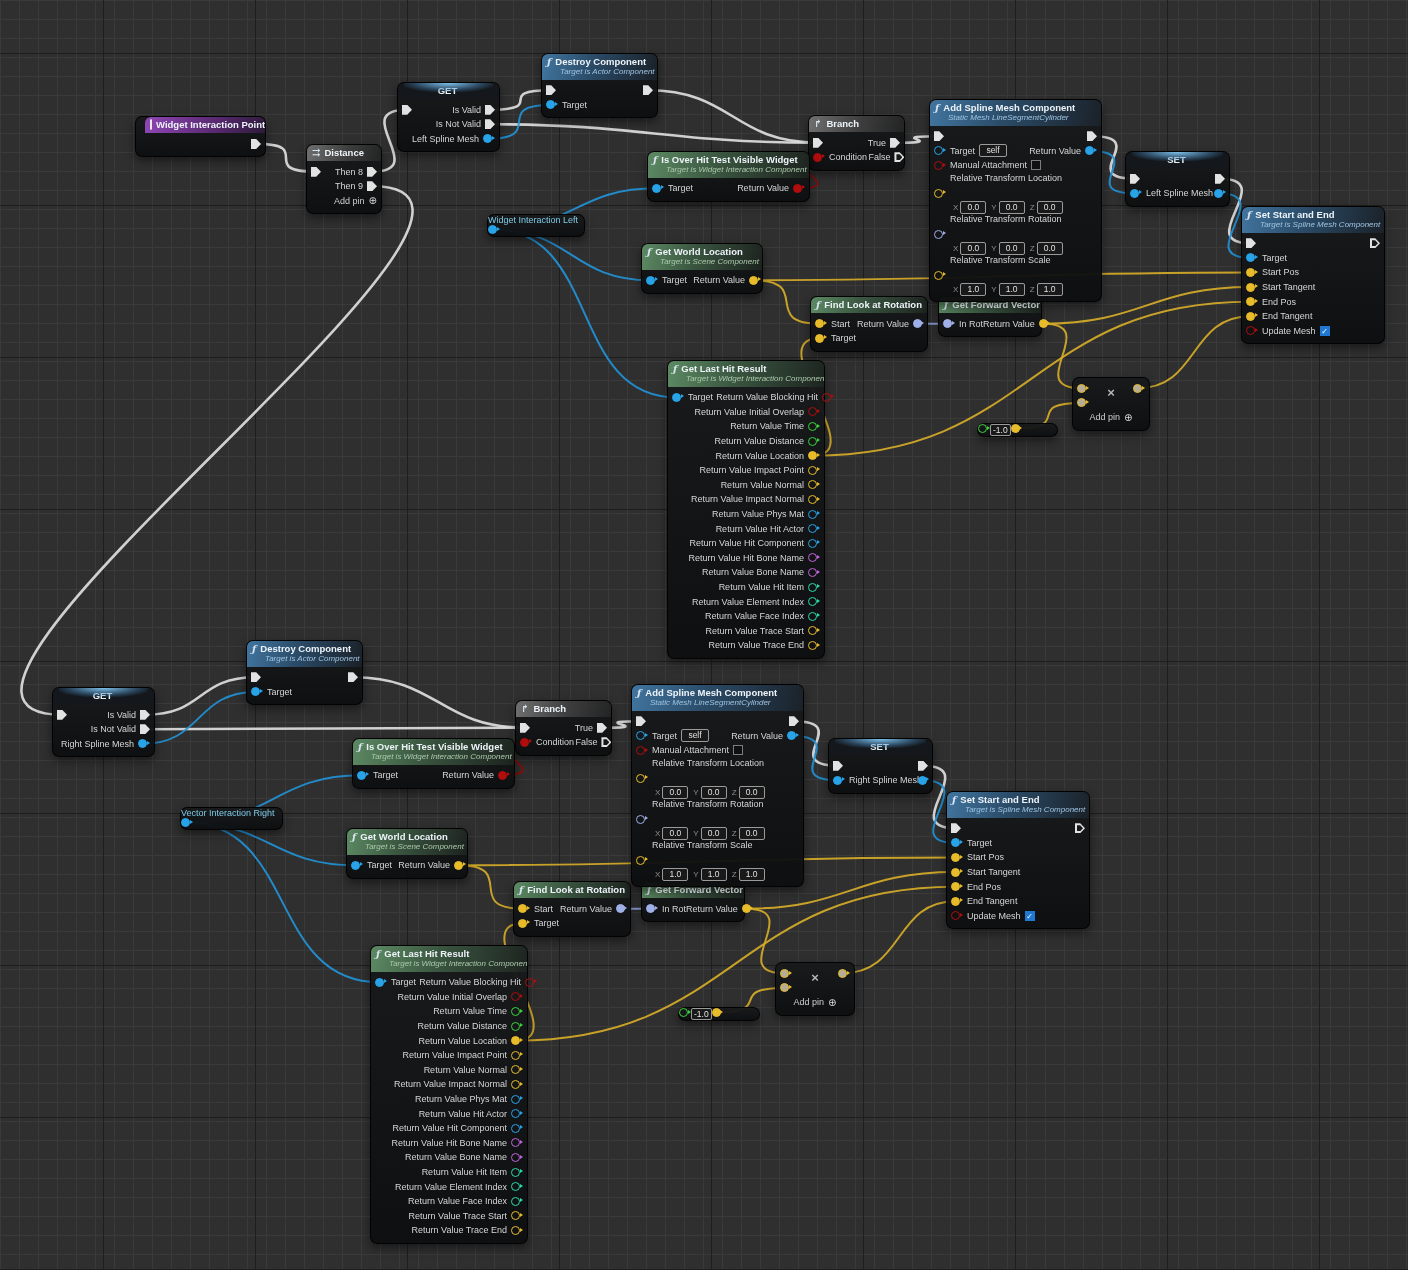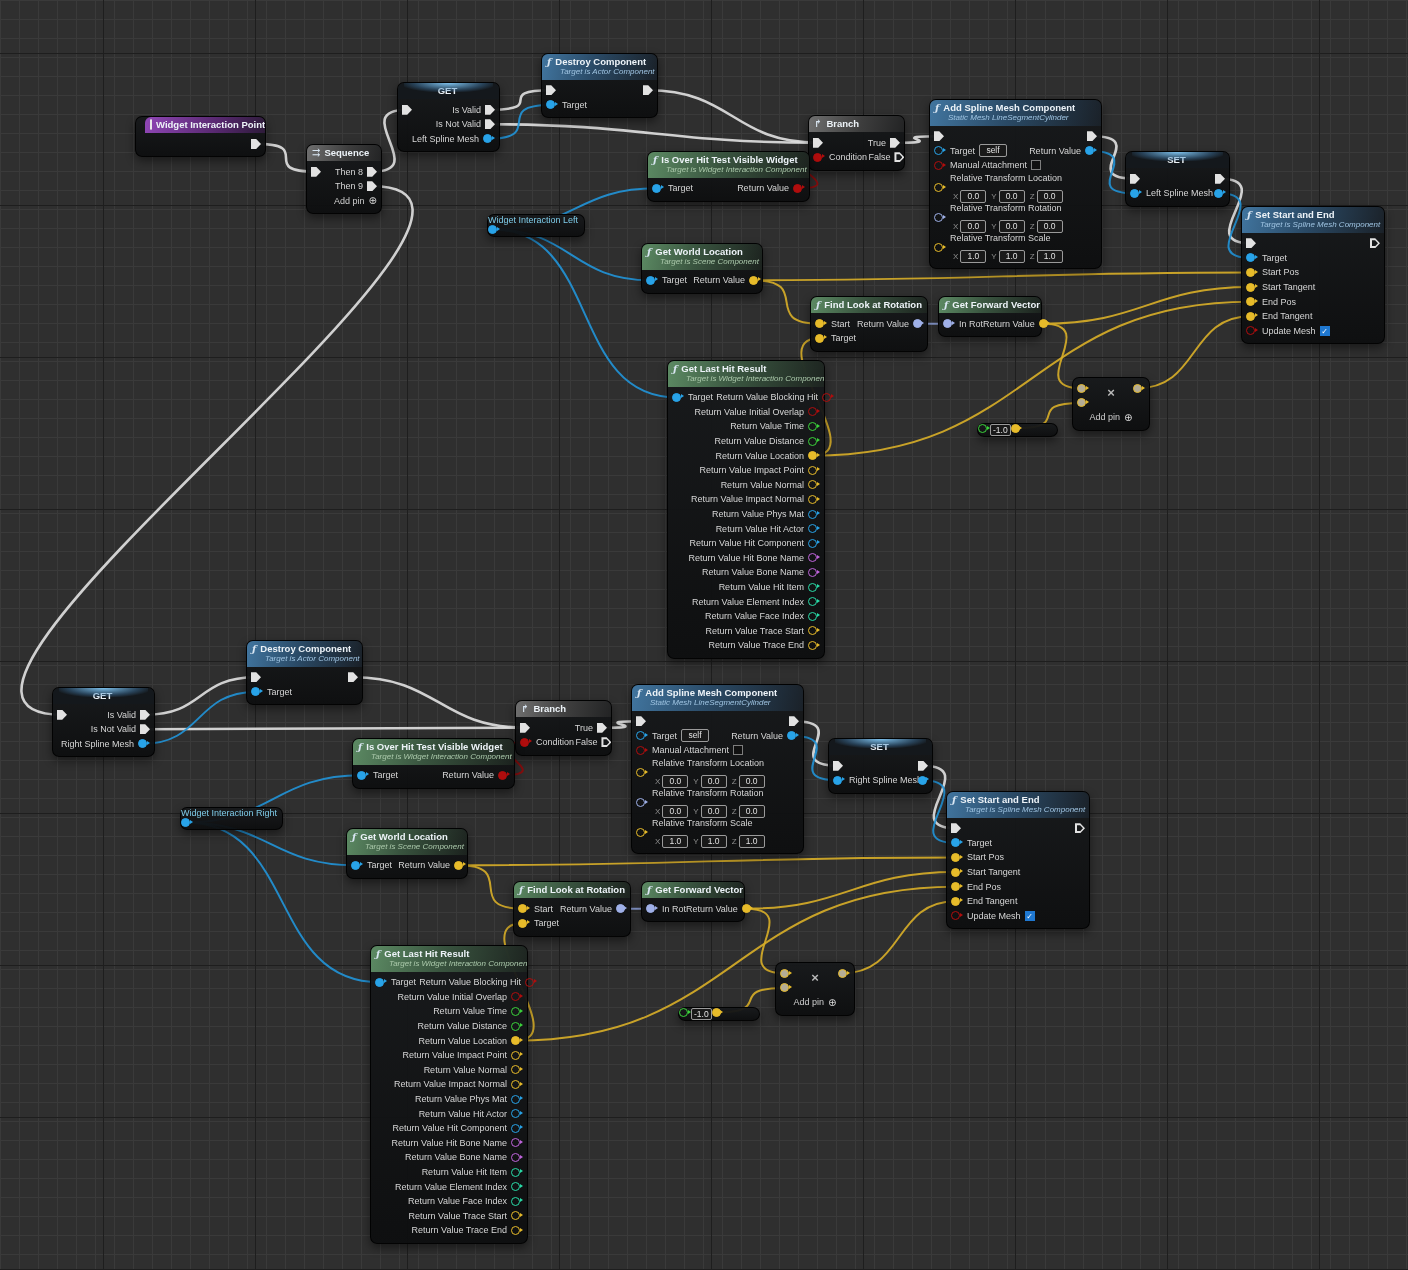--- a/index.html
+++ b/index.html
@@ -42,21 +42,21 @@
   .pi{flex:none;position:relative;display:inline-block;}
   .pi.exec{width:10px;height:10px;background:var(--c);
     clip-path:polygon(0 0,52% 0,100% 50%,52% 100%,0 100%);}
   .pi.exec.hollow::after{content:"";position:absolute;inset:2px;background:#16181a;
     clip-path:polygon(0 0,52% 0,100% 50%,52% 100%,0 100%);}
   .pi.dot{width:9px;height:9px;border-radius:50%;border:1.7px solid var(--c);box-sizing:border-box;margin-right:3px;background:transparent;}
   .pi.dot.filled{background:var(--c);}
   .pi.dot.ring{background:#b5ad96;}
   .pi.dot::after{content:"";position:absolute;left:7.5px;top:50%;margin-top:-2.8px;
     border-left:3.6px solid var(--c);border-top:2.8px solid transparent;border-bottom:2.8px solid transparent;}
-  .col{display:flex;flex-direction:column;gap:7px;min-width:0;}
+  .col{display:flex;flex-direction:column;gap:18px;min-width:0;}
   .fieldsrow{display:flex;align-items:center;gap:2px;}
   .flab{color:#8f8f8f;font-size:8px;margin-left:3px;}
   .fbox,.selfbox{background:#191919;border:1px solid #9a9a9a;border-radius:2px;min-width:20px;height:11px;
     line-height:11px;text-align:center;color:#e2e2e2;font-size:8.5px;padding:0 2px;}
   .selfbox{min-width:22px;}
   .chk{flex:none;width:10px;height:10px;border:1px solid #7d7d7d;background:#101010;box-sizing:border-box;
     font-size:8px;line-height:9px;text-align:center;color:#fff;}
   .chk.checked{background:#1f78d1;border-color:#1f78d1;}
   .addpin{display:flex;align-items:center;gap:4px;color:#cfcfcf;}
   .addpin .plus{font-size:10px;color:#d8d8d8;}
@@ -128,21 +128,21 @@
       <div class="rows">
         <div class="evbody">
           <span class="pi exec filled" style="--c: #e2e2e2;"></span>
         </div>
       </div>
     </div>
     <div class="node k-gray" style="left: 306px; top: 144px; width: 76px;">
       <div class="hdr">
         <div class="t">
           <span class="hicon">⇉</span>
-          <span>Sequence</span>
+          <span>Distance</span>
         </div>
       </div>
       <div class="rows">
         <div class="row">
           <div class="cell in">
             <span class="pi exec filled" style="--c: #e2e2e2;"></span>
           </div>
           <div class="cell out">
             <span class="plabel">Then 8</span>
             <span class="pi exec filled" style="--c: #e2e2e2;"></span>
@@ -742,21 +742,21 @@
             <span class="pi dot filled" style="--c: #28a3e8;"></span>
             <span class="plabel">Target</span>
           </div>
           <div class="cell out">
             <span class="plabel">Return Value</span>
             <span class="pi dot filled" style="--c: #b00d0d;"></span>
           </div>
         </div>
       </div>
     </div>
-    <div class="node k-pill" style="left: 180px; top: 807px; width: 103px;"><span class="plabel" style="color: rgb(126, 203, 232);">Widget Interaction Right</span><span class="pi dot filled" style="--c: #28a3e8;"></span></div>
+    <div class="node k-pill" style="left: 180px; top: 807px; width: 103px;"><span class="plabel" style="color: rgb(126, 203, 232);">Vector Interaction Right</span><span class="pi dot filled" style="--c: #28a3e8;"></span></div>
     <div class="node k-pure" style="left: 346px; top: 828px; width: 122px;">
       <div class="hdr">
         <div class="t">
           <span class="hicon">ƒ</span>
           <span>Get World Location</span>
         </div>
         <div class="s">Target is Scene Component</div>
       </div>
       <div class="rows">
         <div class="row">

